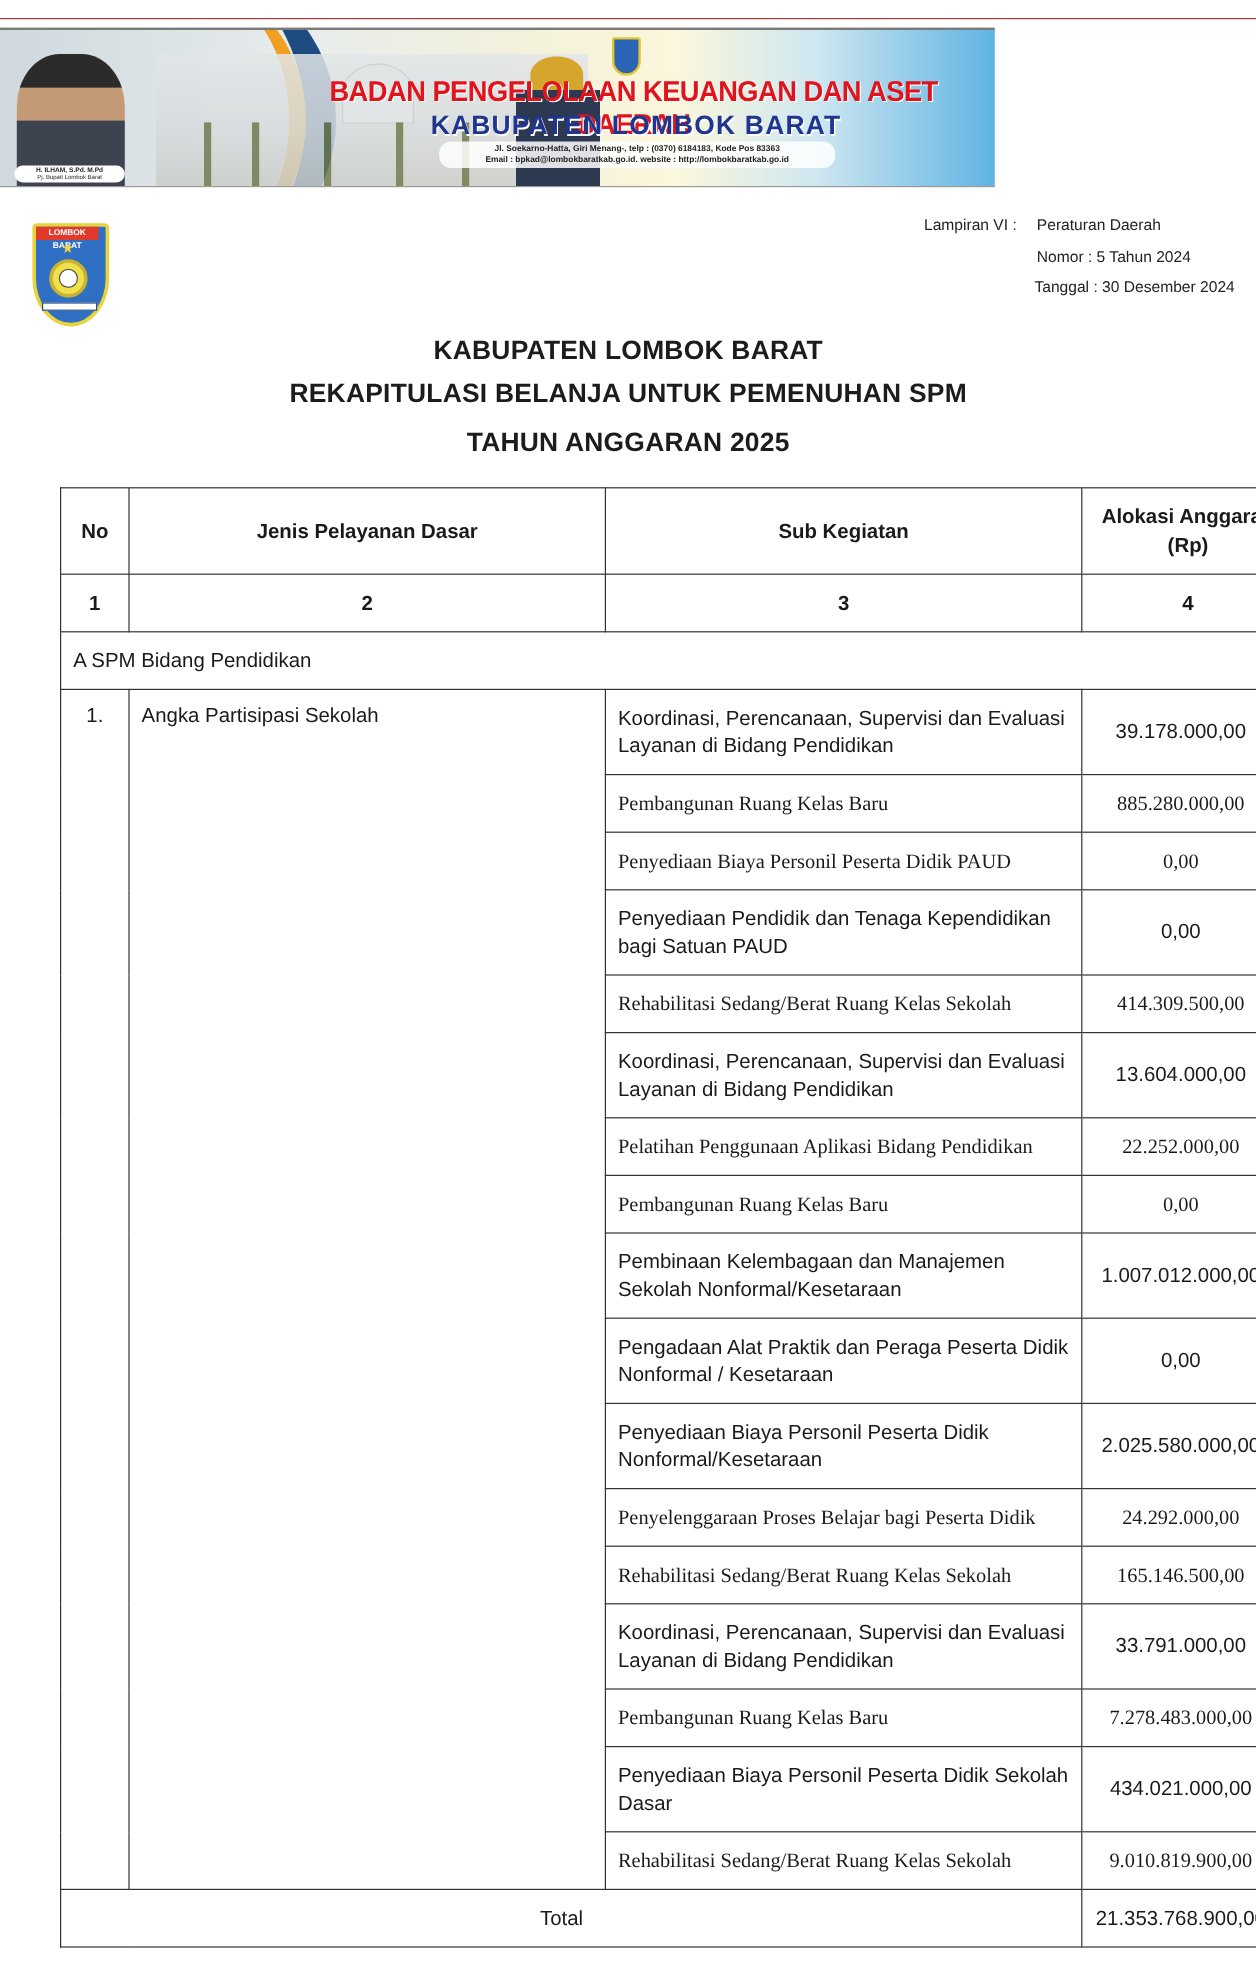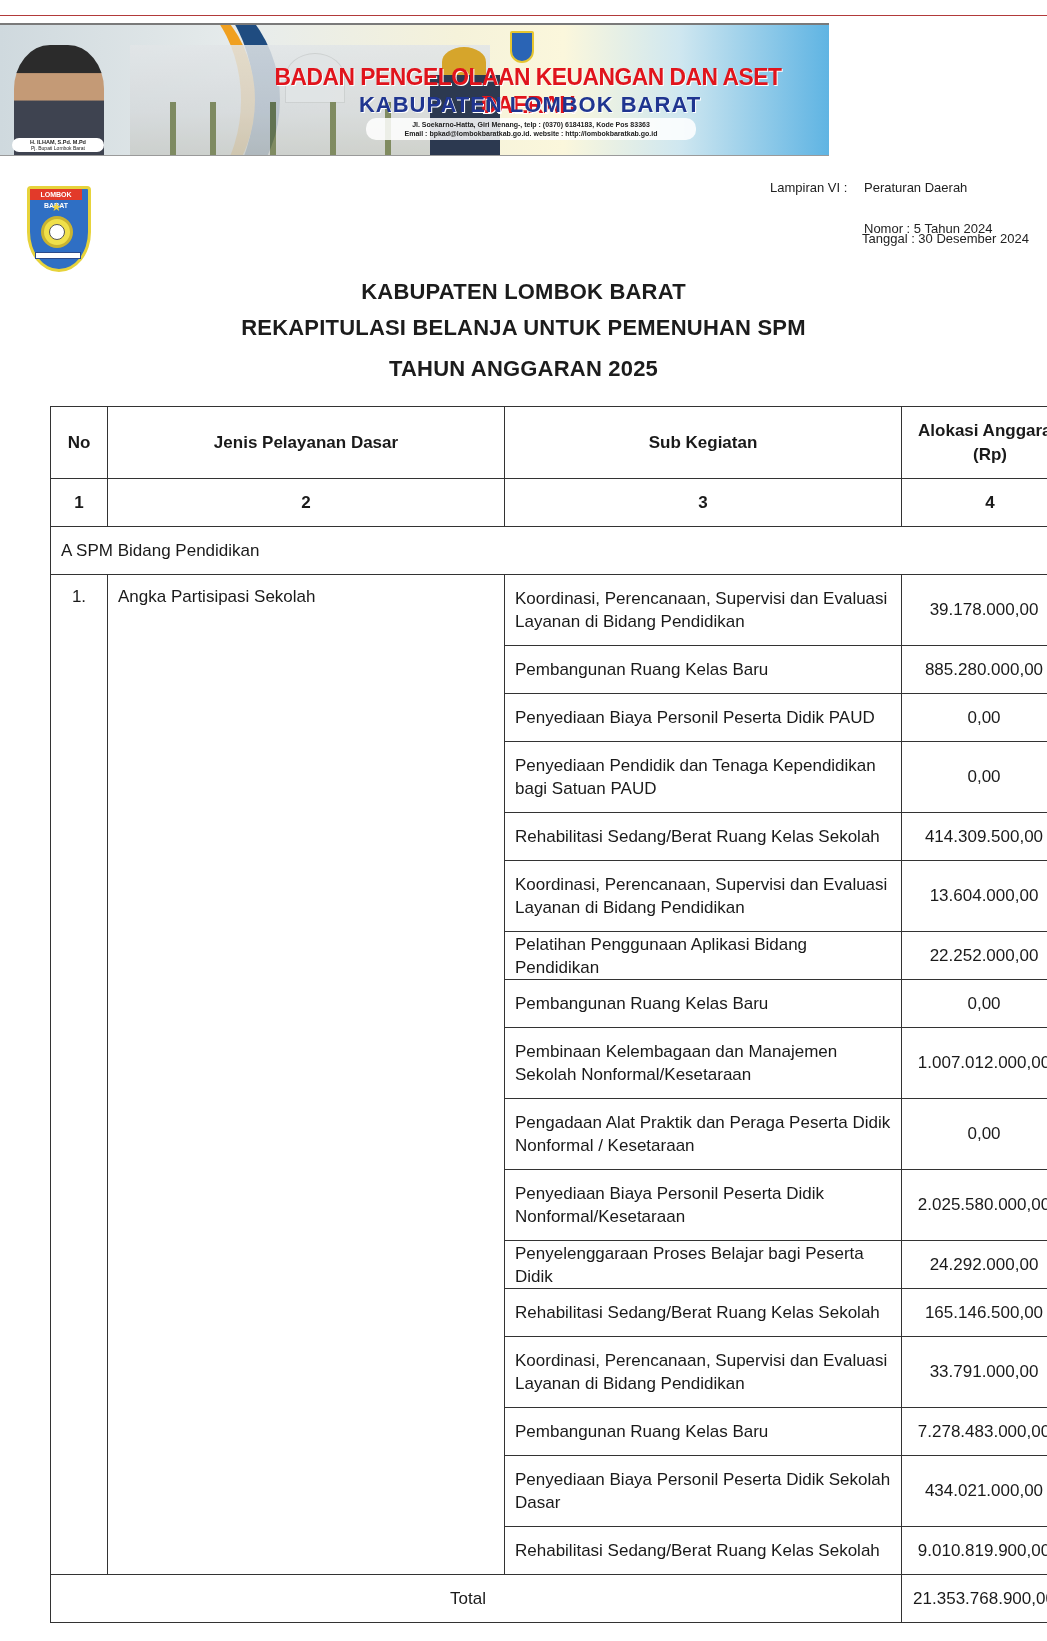--- a/index.html
+++ b/index.html
@@ -41,40 +41,40 @@
     .logo .banner-red { position: absolute; left: 3px; top: 3px; width: 52px; height: 11px; background: #e23a2a; color: #fff; font-size: 7px; line-height: 11px; text-align: center; font-weight: bold; }
     .logo .star { position: absolute; left: 24px; top: 15px; color: #f2d33a; font-size: 12px; line-height: 12px; }
     .logo .ring { position: absolute; left: 14px; top: 30px; width: 32px; height: 32px; border-radius: 50%; background: #f0e04a; border: 3px solid #c9b330; }
     .logo .ring .inner { position: absolute; left: 5px; top: 5px; width: 16px; height: 16px; border-radius: 50%; background: #fff; border: 1px solid #555; }
     .logo .ribbon { position: absolute; left: 8px; top: 66px; width: 46px; height: 7px; background: #fff; border: 1px solid #2a4a8a; font-size: 4px; text-align: center; line-height: 6px; color: #2a4a8a; }
 
     
     .lampiran { position: absolute; top: 180px; font-size: 13px; color: #222; line-height: 16px; }
     .lamp-label { left: 770px; }
     .lamp-v1 { left: 864px; }
-    .lamp-v2 { left: 864px; top: 206px; margin-top: 15px; }
+    .lamp-v2 { left: 864px; top: 206px; }
     .lamp-v3 { left: 862px; top: 231px; }
 
     
     .doc-title { position: absolute; left: 0; width: 1047px; text-align: center; font-weight: bold; font-size: 22px; color: #1c1c1c; letter-spacing: 0.2px; }
     .t1 { top: 279px; }
     .t2 { top: 315px; text-align: center; }
     .t3 { top: 356px; }
 
     
     table.spm { position: absolute; left: 12px; top: 406px; width: 1028px; border-collapse: collapse; table-layout: fixed; font-size: 17px; margin-left: 38px; }
     table.spm td, table.spm th { border: 1.5px solid #333; vertical-align: middle; }
     table.spm th { font-weight: bold; text-align: center; height: 72px; font-size: 17px; line-height: 24px; }
     table.spm tr.colnum td { height: 48px; text-align: center; font-weight: bold; }
     table.spm tr.section td { height: 48px; padding-left: 10px; }
     table.spm td.no { text-align: center; vertical-align: top; padding-top: 12px; }
     table.spm td.jenis { vertical-align: top; padding: 12px 10px; }
     table.spm td.sub { padding: 0 10px; line-height: 23px; }
     table.spm td.amt { text-align: center; padding-right: 12px; }
-    table.spm tr.h1 td { height: 48px; }
+    table.spm tr.h1 td { height: 48px; font-family: Liberation Serif, serif; }
     table.spm tr.h2 td.sub, table.spm tr.h2 td.amt { height: 71px; }
     table.spm tr.total td { height: 48px; }
     table.spm tr.total td.total-label { text-align: center; padding-right: 16px; }
   </style>
 </head>
 <body>
 
 <div class="top-rule"></div>
 
 <div class="banner">

